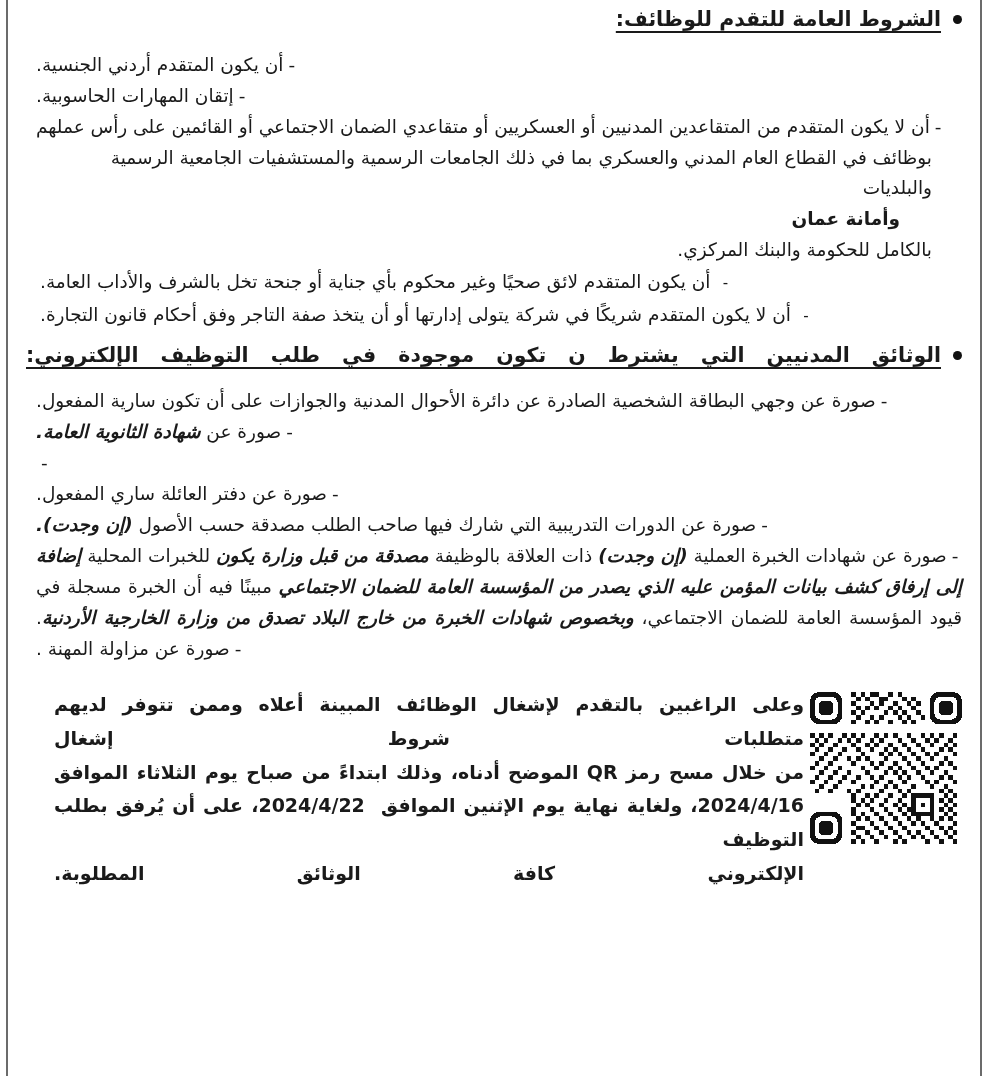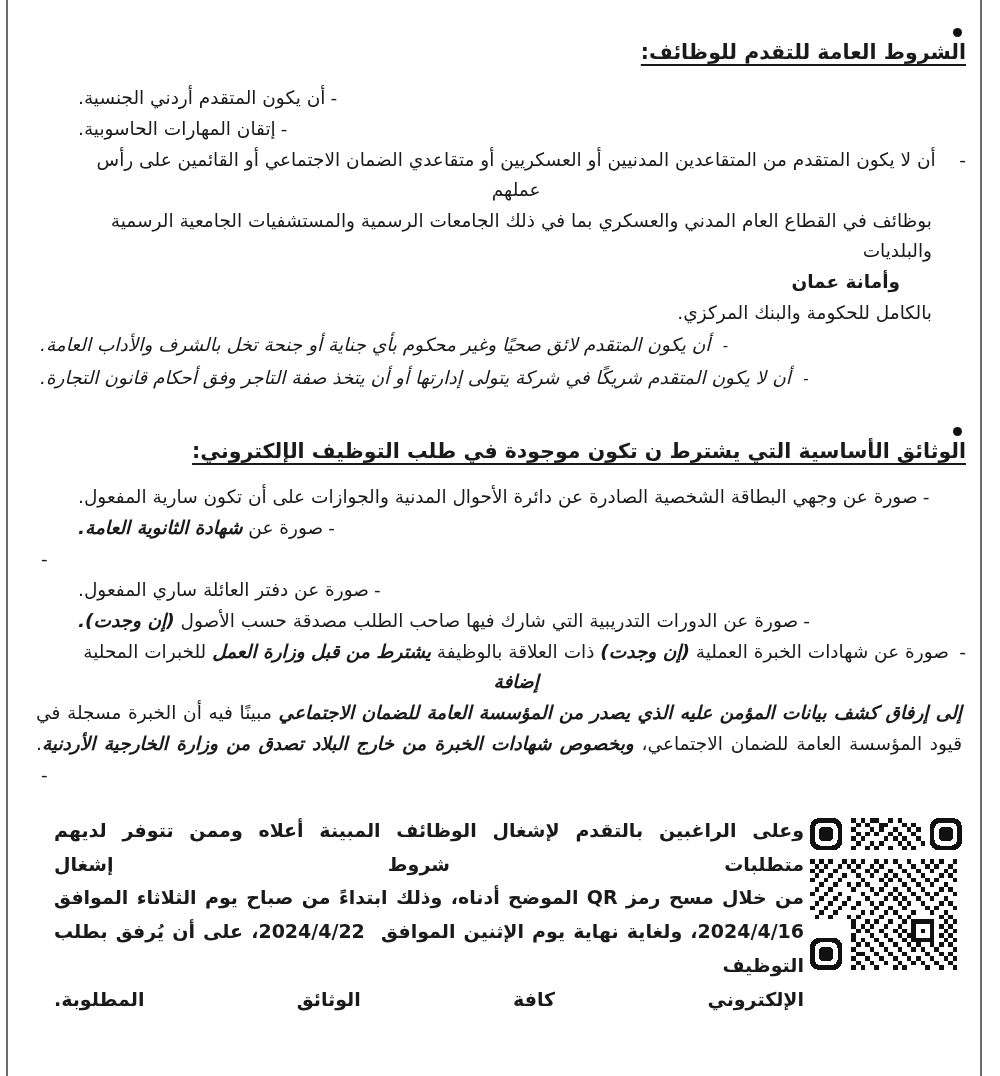--- a/index.html
+++ b/index.html
@@ -32,24 +32,24 @@
   .content {
     position: relative;
     padding: 4px 34px 0 26px;
     box-sizing: border-box;
     width: 1000px;
   }
 
   
   .section-head {
     display: flex;
-    flex-direction: column;
+    flex-direction: row;
     align-items: flex-start;
     justify-content: flex-start;
-    margin: 13px 0 6px 0;
+    margin: 0 0 6px 0;
   }
   .bullet-dot {
     flex: 0 0 auto;
     width: 9px;
     height: 9px;
     border-radius: 50%;
     background: #111;
     margin: 11px 4px 0 12px;
   }
   .section-head-text {
@@ -94,39 +94,39 @@
     line-height: 1.62;
     margin: 0 0 1px 0;
     padding-left: 10px;
   }
   .dash-row .marker {
     flex: 0 0 auto;
     margin-right: 0;
     margin-left: 5px;
     font-size: 18.5px;
   }
-  .dash-row .txt { flex: 0 1 auto; text-align: center; margin-left: 42px; }
+  .dash-row .txt { flex: 0 1 auto; text-align: left; }
 
   .dot-row {
     display: flex;
     flex-direction: row;
     justify-content: flex-end;
     align-items: baseline;
     font-size: 18.5px;
     line-height: 1.7;
     margin: 0 0 2px 0;
     padding-left: 14px;
   }
   .dot-row .marker {
     flex: 0 0 auto;
     width: 30px;
     text-align: center;
     font-size: 15px;
   }
-  .dot-row .txt { flex: 0 1 auto; text-align: right; font-style: italic; }
+  .dot-row .txt { flex: 0 1 auto; text-align: right; }
 
   b, .b { font-weight: bold; font-style: italic; }
 
   .gap-sm { height: 8px; }
 
   
   .apply-block {
     display: flex;
     flex-direction: row-reverse;
     align-items: flex-start;
@@ -196,21 +196,21 @@
   </div>
   <div class="dot-row">
     <span class="marker">-</span>
     <span class="txt">أن لا يكون المتقدم شريكًا في شركة يتولى إدارتها أو أن يتخذ صفة التاجر وفق أحكام قانون التجارة.</span>
   </div>
 
   <div class="gap-sm"></div>
 
   <div class="section-head stretch">
     <span class="bullet-dot"></span>
-    <span class="section-head-text">الوثائق الأساسية التي يشترط ن تكون موجودة في طلب التوظيف الإلكتروني:</span>
+    <span class="section-head-text">الوثائق المدنيين التي يشترط ن تكون موجودة في طلب التوظيف الإلكتروني:</span>
   </div>
 
   <div class="gap-sm"></div>
 
   <div class="dash-row">
     <span class="marker">-</span>
     <span class="txt"><span>صورة عن وجهي البطاقة الشخصية الصادرة عن دائرة الأحوال المدنية والجوازات على أن تكون سارية المفعول.</span></span>
   </div>
   <div class="dash-row">
     <span class="marker">-</span>
@@ -223,27 +223,28 @@
     <span class="marker">-</span>
     <span class="txt"><span>صورة عن دفتر العائلة ساري المفعول.</span></span>
   </div>
   <div class="dash-row">
     <span class="marker">-</span>
     <span class="txt"><span>صورة عن الدورات التدريبية التي شارك فيها صاحب الطلب مصدقة حسب الأصول </span><span class="b">(إن وجدت).</span></span>
   </div>
 
   <div class="dash-row">
     <span class="marker">-</span>
-    <span class="txt"><span>صورة عن شهادات الخبرة العملية </span><span class="b">(إن وجدت)</span><span> ذات العلاقة بالوظيفة </span><span class="b">يشترط من قبل وزارة العمل</span><span> للخبرات المحلية </span><span class="b">إضافة</span></span>
+    <span class="txt"><span>صورة عن شهادات الخبرة العملية </span><span class="b">(إن وجدت)</span><span> ذات العلاقة بالوظيفة </span><span class="b">مصدقة من قبل وزارة يكون</span><span> للخبرات المحلية </span><span class="b">إضافة</span></span>
   </div>
   <div class="line justify"><span class="b">إلى إرفاق كشف بيانات المؤمن عليه الذي يصدر من المؤسسة العامة للضمان الاجتماعي</span><span> مبينًا فيه أن الخبرة مسجلة في</span></div>
   <div class="line justify"><span>قيود المؤسسة العامة للضمان الاجتماعي، </span><span class="b">وبخصوص شهادات الخبرة من خارج البلاد تصدق من وزارة الخارجية الأردنية</span><span>.</span></div>
 
   <div class="dash-row">
     <span class="marker">-</span>
+    <span class="txt">صورة عن مزاولة المهنة .</span>
   </div>
 
   <div class="apply-block">
 
     <div class="apply-text">
       <div>وعلى الراغبين بالتقدم لإشغال الوظائف المبينة أعلاه وممن تتوفر لديهم متطلبات شروط إشغال</div>
       <div>من خلال مسح رمز QR الموضح أدناه، وذلك ابتداءً من صباح يوم الثلاثاء الموافق</div>
       <div>
         <span class="ltr">2024/4/16</span><span>، ولغاية نهاية يوم الإثنين الموافق</span>&nbsp;&nbsp;<span class="ltr">2024/4/22</span><span>، على أن يُرفق بطلب التوظيف</span>
       </div>

